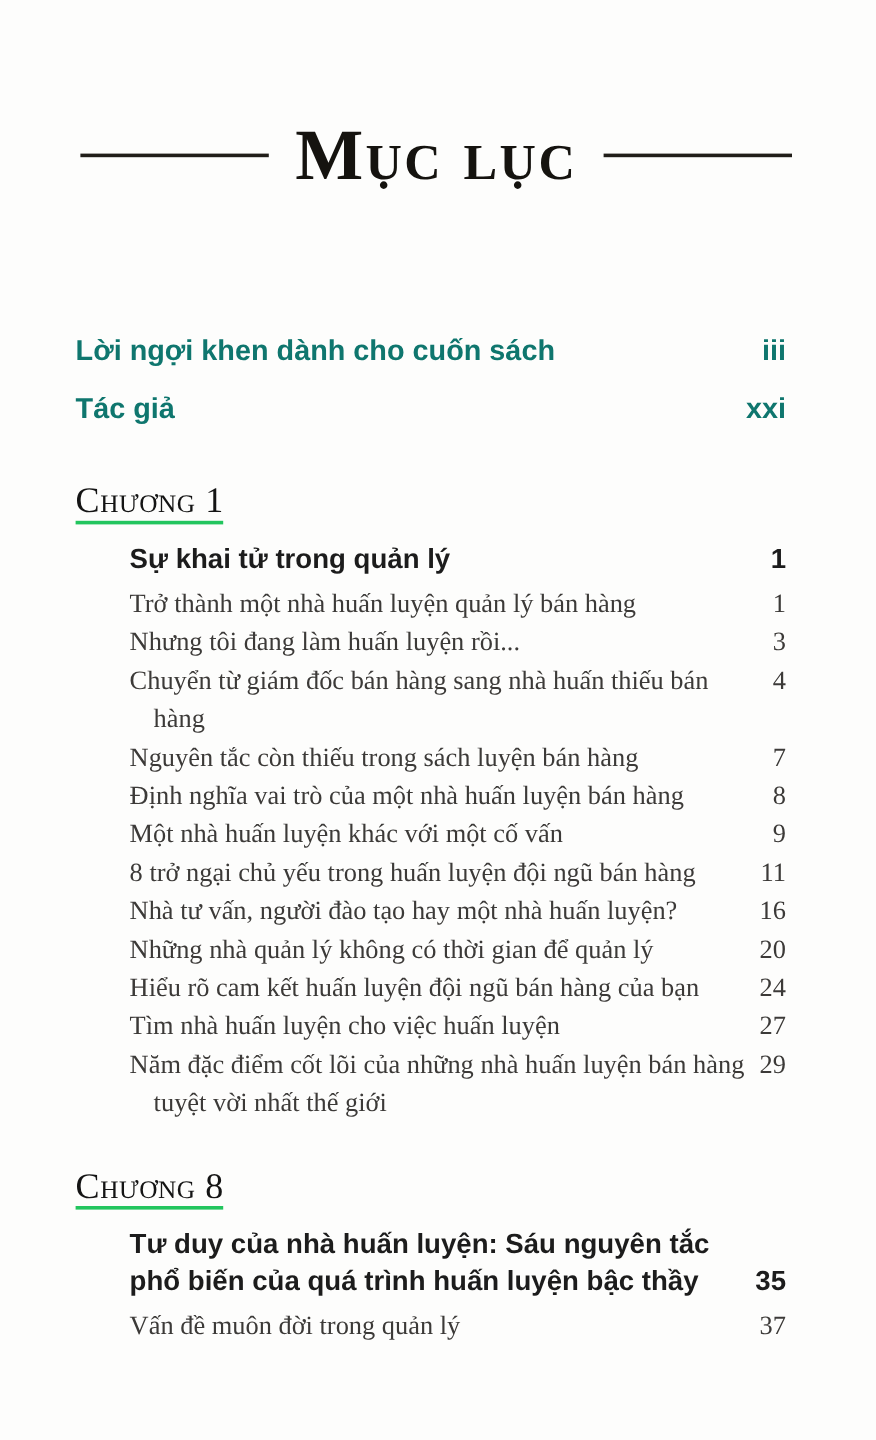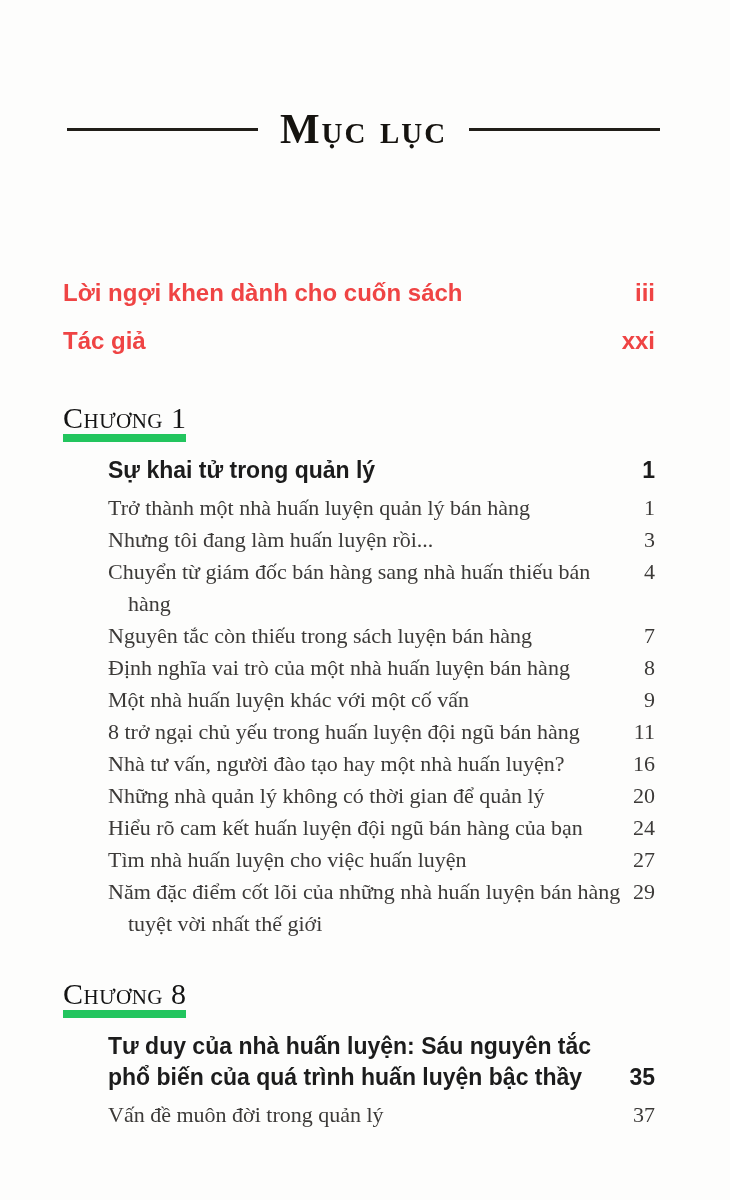--- a/index.html
+++ b/index.html
@@ -16,46 +16,46 @@
   }
   
   .title-row{
     display:flex;align-items:center;gap:22px;
     margin-top:106px;margin-left:4px;margin-right:-5px;
   }
   .rule{flex:1;height:3px;background:#211e19;}
   .book-title{
     font-family:"Liberation Serif","DejaVu Serif",serif;
     font-weight:700;
-    font-size:42px;line-height:46px;
+    font-size:60px;line-height:46px;
     font-variant:small-caps;
     letter-spacing:2px;
     color:#15130f;
     white-space:nowrap;
   }
   
   .front-matter{margin-top:126px;}
   .fm-row{
     display:flex;justify-content:space-between;align-items:baseline;
     font-family:"Liberation Sans","DejaVu Sans",sans-serif;
     font-weight:700;font-size:24px;line-height:30px;
-    color:#ef4444;
+    color:#0f766e;
     margin-bottom:18px;
   }
   
   .chapter{margin-top:48px;}
   .chapter2{margin-top:40px;}
   .chapter-heading{
     display:inline-block;
     font-family:"Liberation Serif","DejaVu Serif",serif;
     font-variant:small-caps;
     font-size:30px;line-height:28px;
     letter-spacing:0.5px;
     color:#141414;
-    border-bottom:8px solid #22c55e;
+    border-bottom:3px solid #22c55e;
     padding-bottom:2px;
   }
   .chapter-title-row{
     display:flex;justify-content:space-between;align-items:flex-end;
     margin-top:13px;margin-left:45px;
     font-family:"Liberation Sans","DejaVu Sans",sans-serif;
     font-weight:700;font-size:23px;line-height:31px;
     color:#1c1c1c;
   }
   .chapter-title{max-width:505px;}

